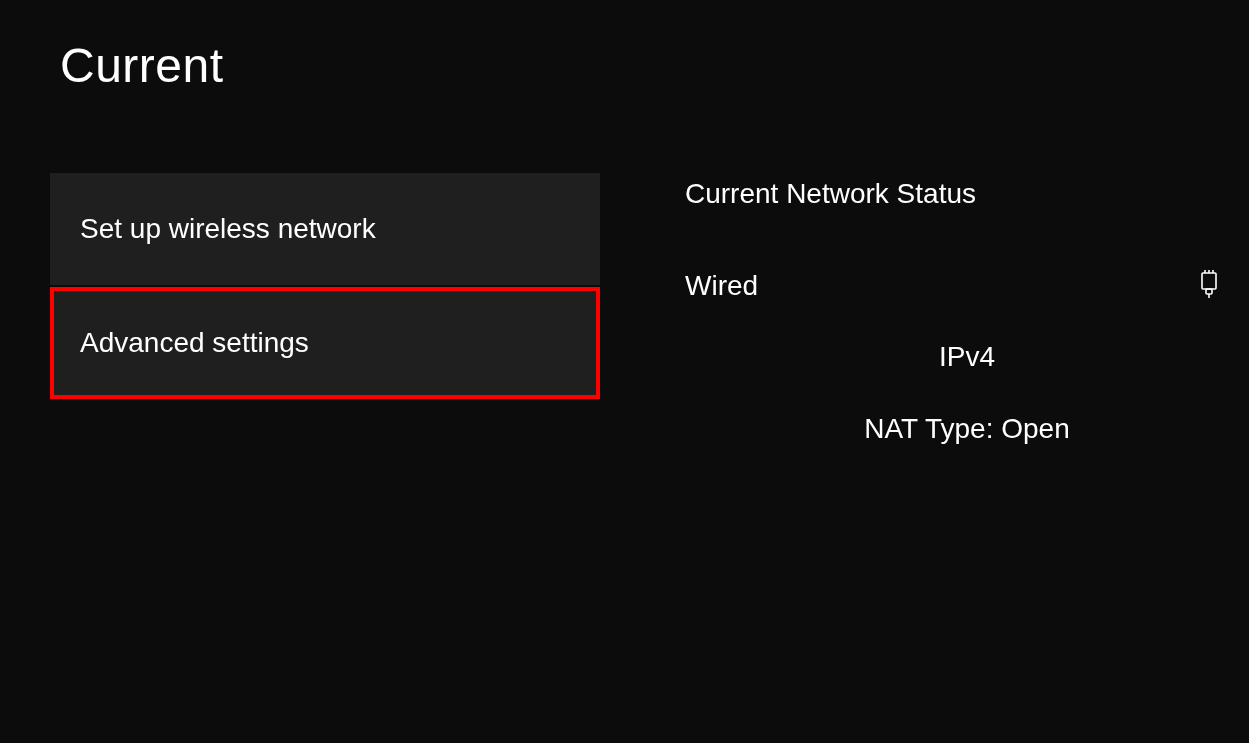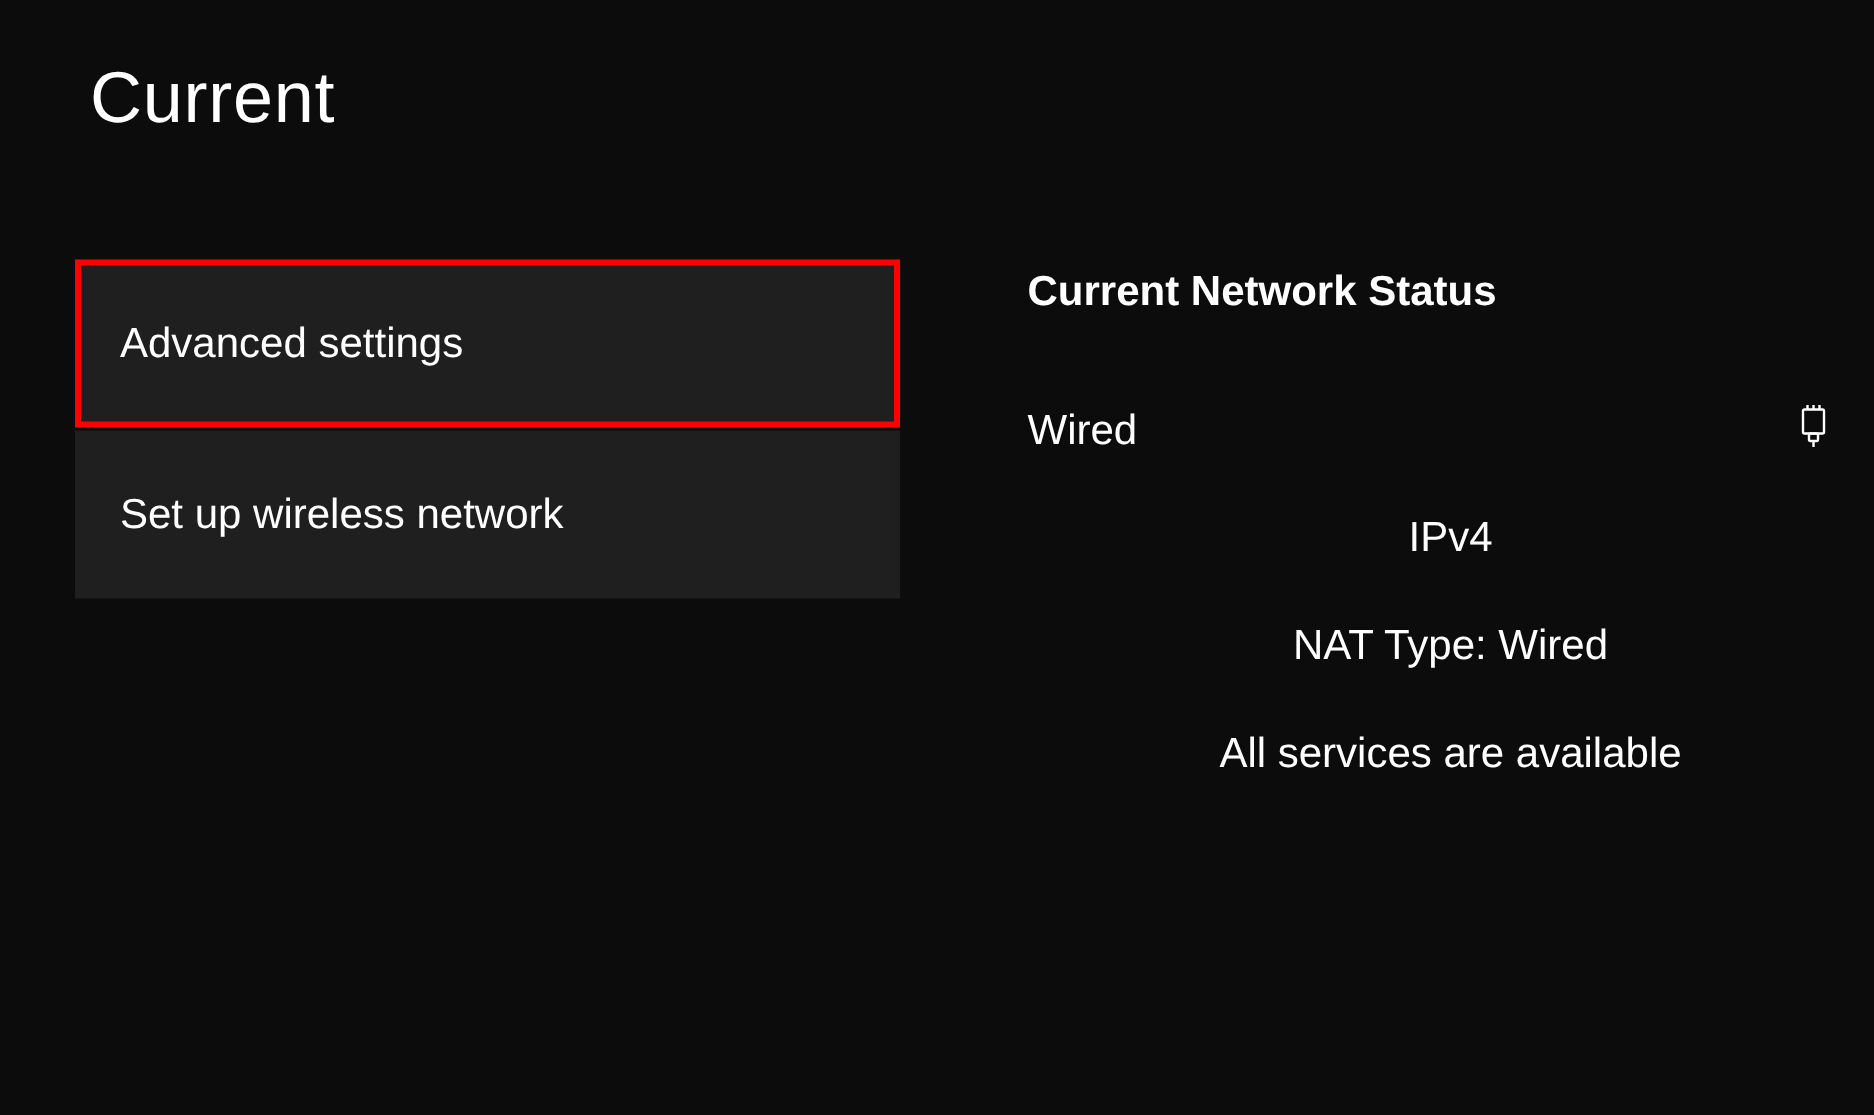--- a/index.html
+++ b/index.html
@@ -40,21 +40,21 @@
       border: 4px solid #ff0000;
       padding: 36px 26px;
     }
     .status-column {
       padding-left: 85px;
       padding-top: 5px;
       flex: 1;
     }
     .status-heading {
       font-size: 28px;
-      font-weight: 700;
+      font-weight: 400;
       margin-bottom: 60px;
     }
     .wired-row {
       display: flex;
       justify-content: space-between;
       align-items: center;
       margin-bottom: 39px;
       padding-right: 30px;
     }
     .wired-label {
@@ -73,25 +73,25 @@
     }
   </style>
 </head>
 <body>
 
 <h1 class="page-title">Current</h1>
 
 <div class="content">
 
   <div class="menu-column">
+    <div class="menu-item">
+      <span>Set up wireless network</span>
+    </div>
     <div class="menu-item highlighted">
       <span>Advanced settings</span>
-    </div>
-    <div class="menu-item">
-      <span>Set up wireless network</span>
     </div>
   </div>
 
   <div class="status-column">
     <div class="status-heading">Current Network Status</div>
 
     <div class="wired-row">
       <span class="wired-label">Wired</span>
       <span>
         <svg class="plug-icon" viewBox="0 0 20 28" fill="none" stroke="#ffffff" stroke-width="1.6">
@@ -99,17 +99,16 @@
           <line x1="6" y1="3" x2="6" y2="0"></line>
           <line x1="10" y1="3" x2="10" y2="0"></line>
           <line x1="14" y1="3" x2="14" y2="0"></line>
           <rect x="7" y="19" width="6" height="5" rx="1"></rect>
           <line x1="10" y1="24" x2="10" y2="28"></line>
         </svg>
       </span>
     </div>
 
     <div class="status-line">IPv4</div>
-    <div class="status-line">NAT Type: Wired</div>
-    <div class="status-line">All services are available</div>
+    <div class="status-line">NAT Type: Open</div>
   </div>
 
 </div>
 
 </body></html>

